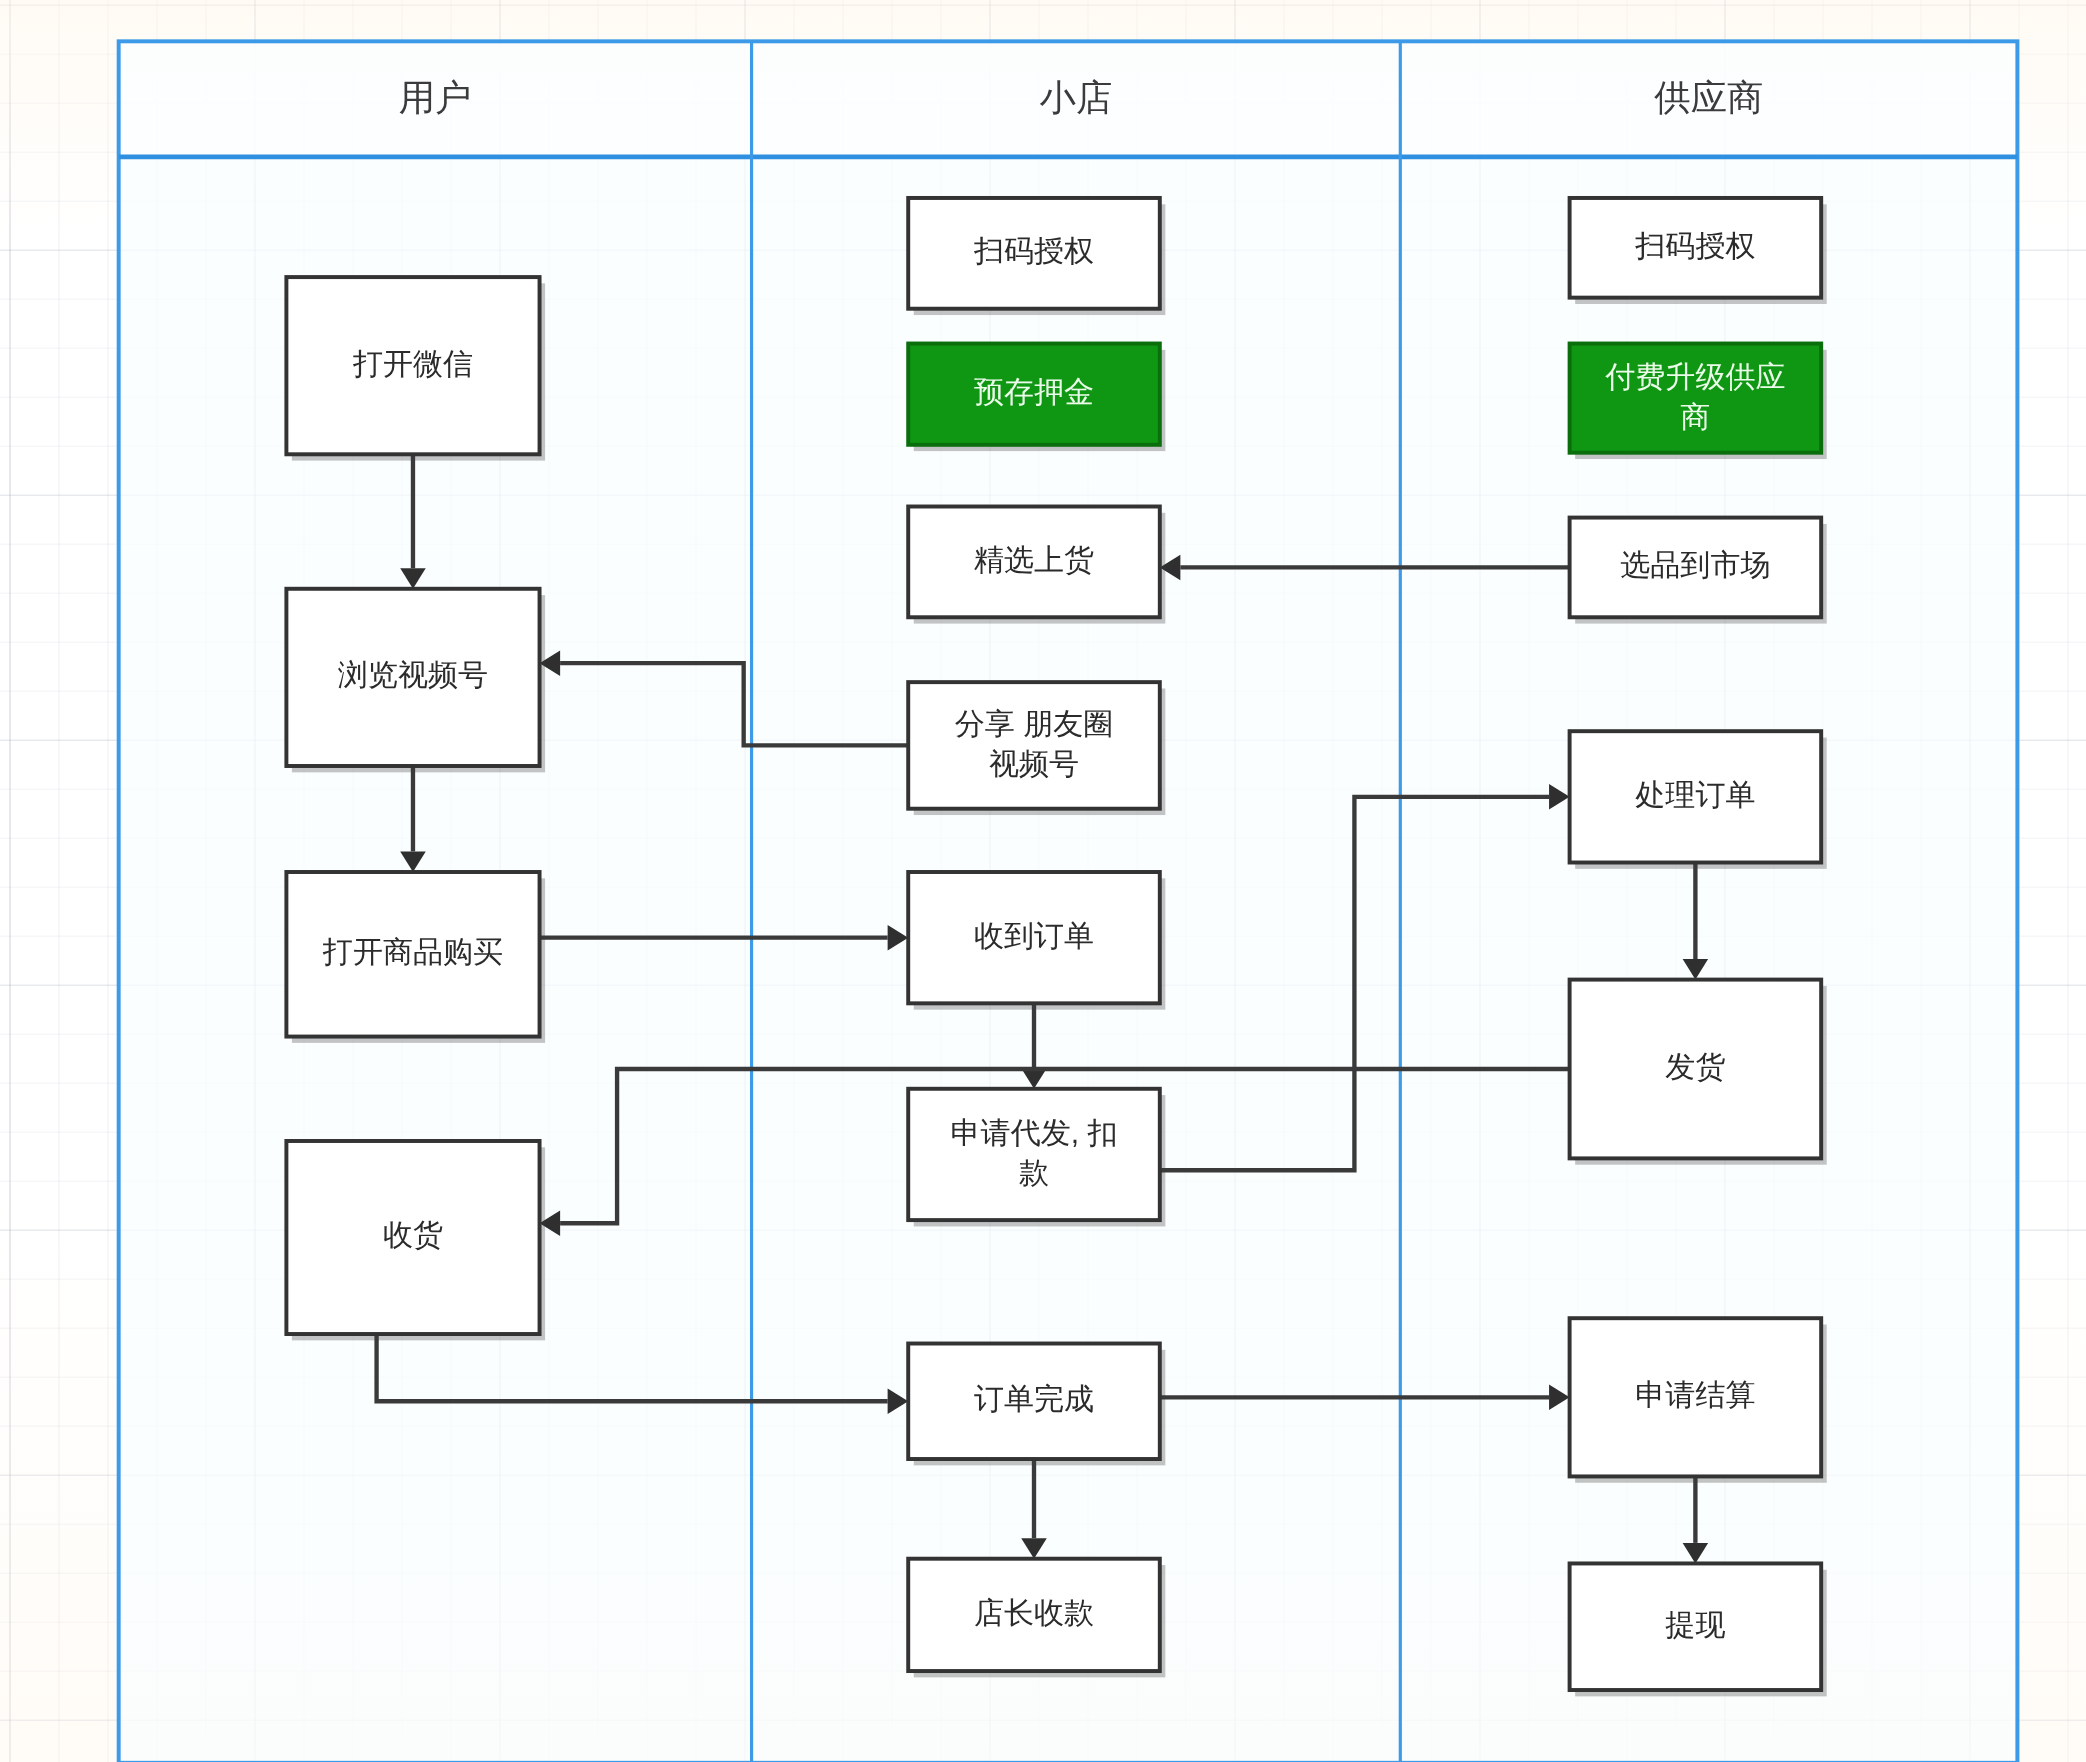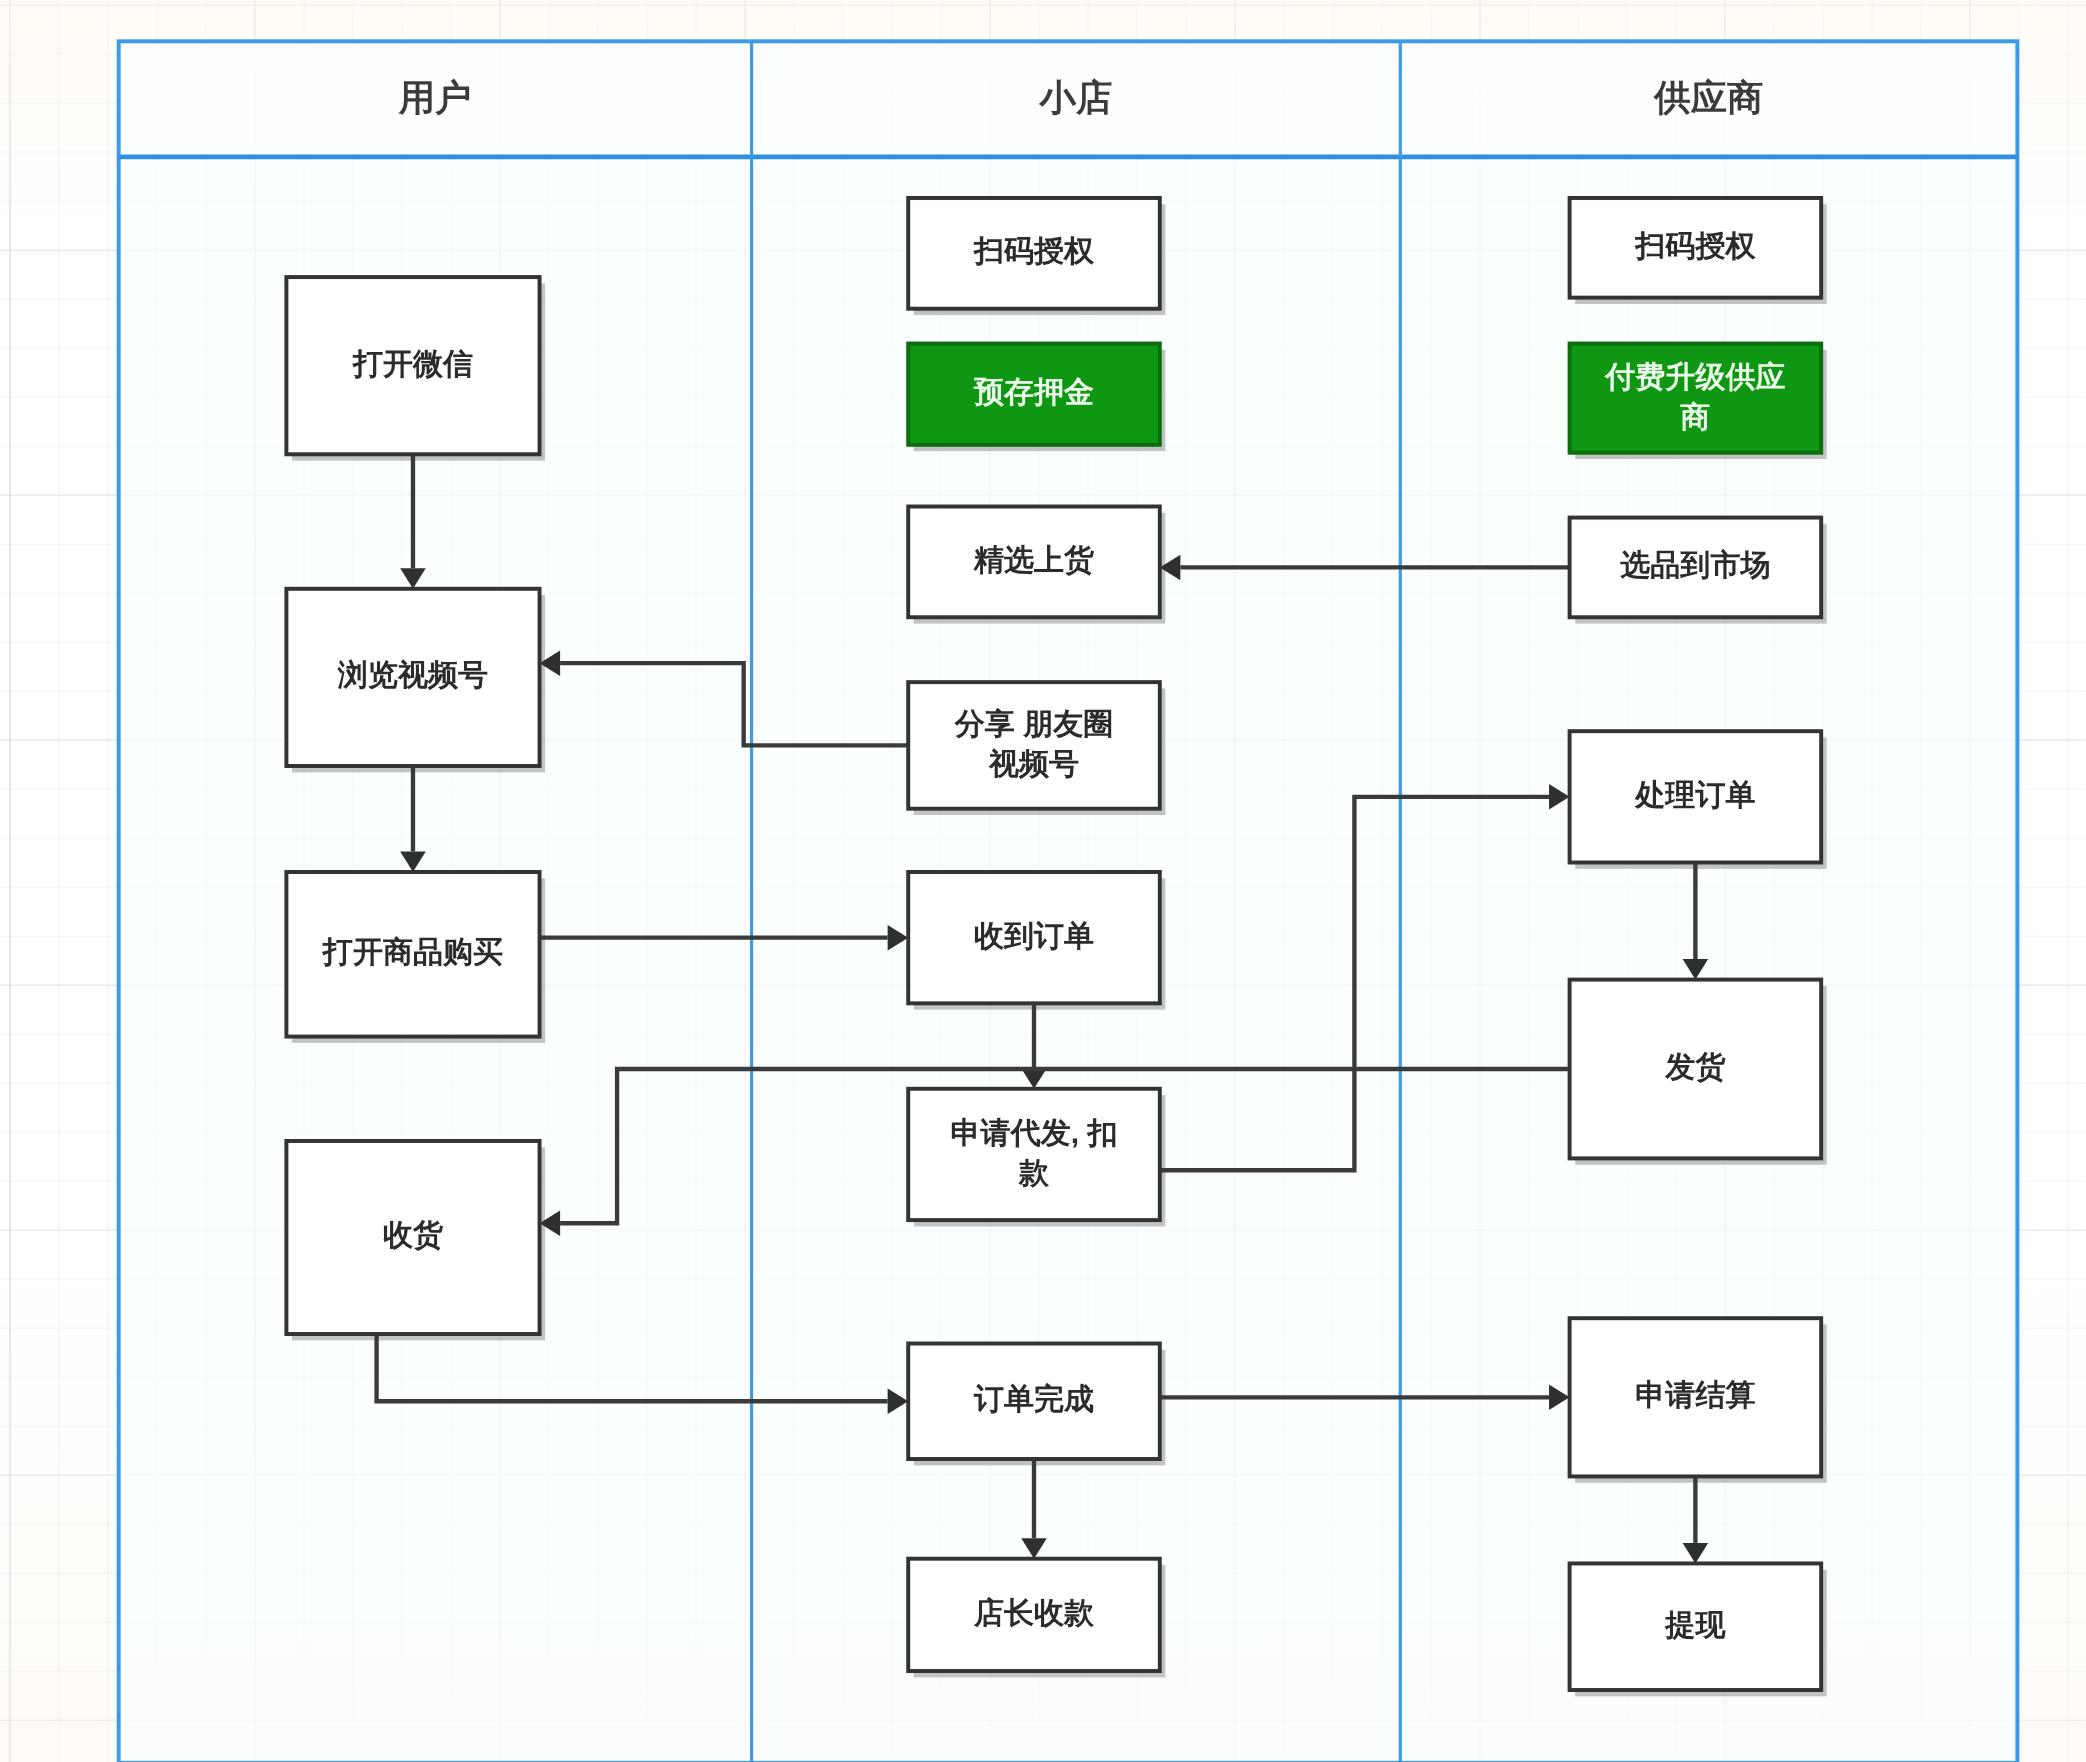--- a/index.html
+++ b/index.html
@@ -9,21 +9,20 @@
   }
   body {
     font-family: "Liberation Sans", "DejaVu Sans", sans-serif;
   }
   #canvas {
     position: relative;
     width: 2087px;
     height: 1763px;
     background: #ffffff;
     overflow: hidden;
-    font-weight: bold;
   }
   
   .grid-minor, .grid-major {
     position: absolute;
     inset: 0;
     pointer-events: none;
   }
   .grid-minor {
     background-image:
       linear-gradient(to right, rgba(170,180,195,0.22) 0.8px, transparent 0.8px),

